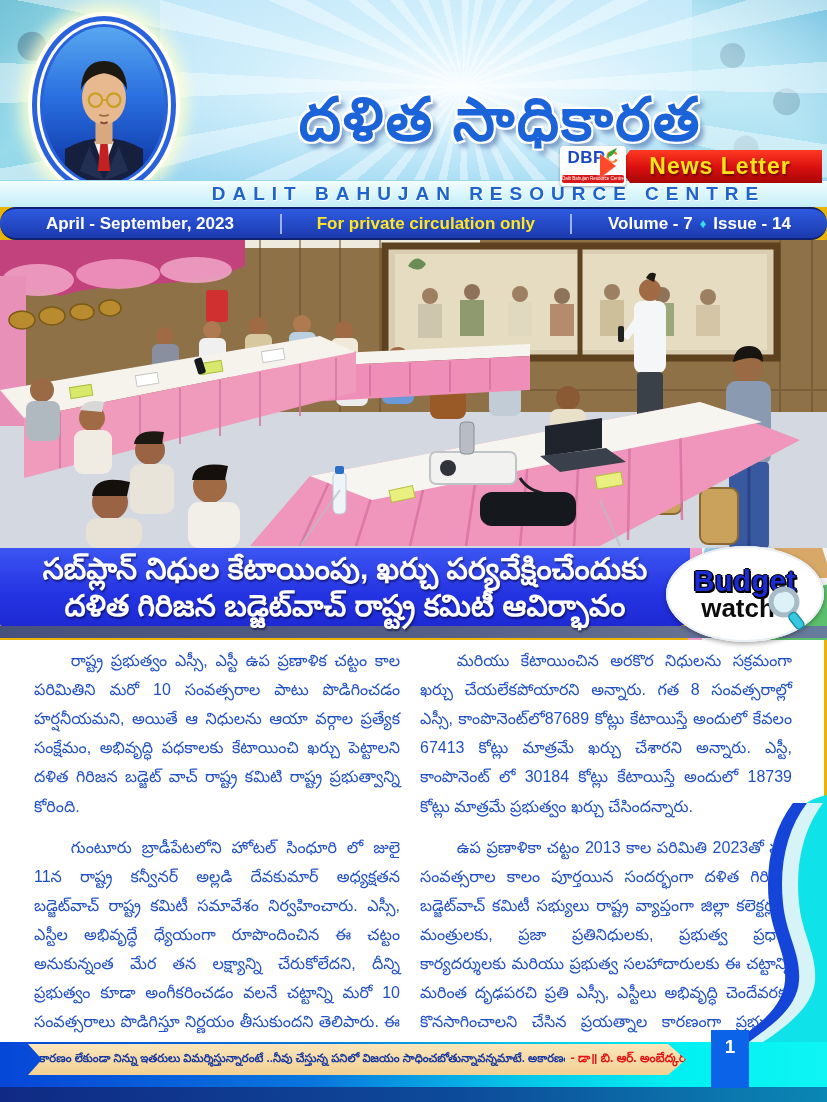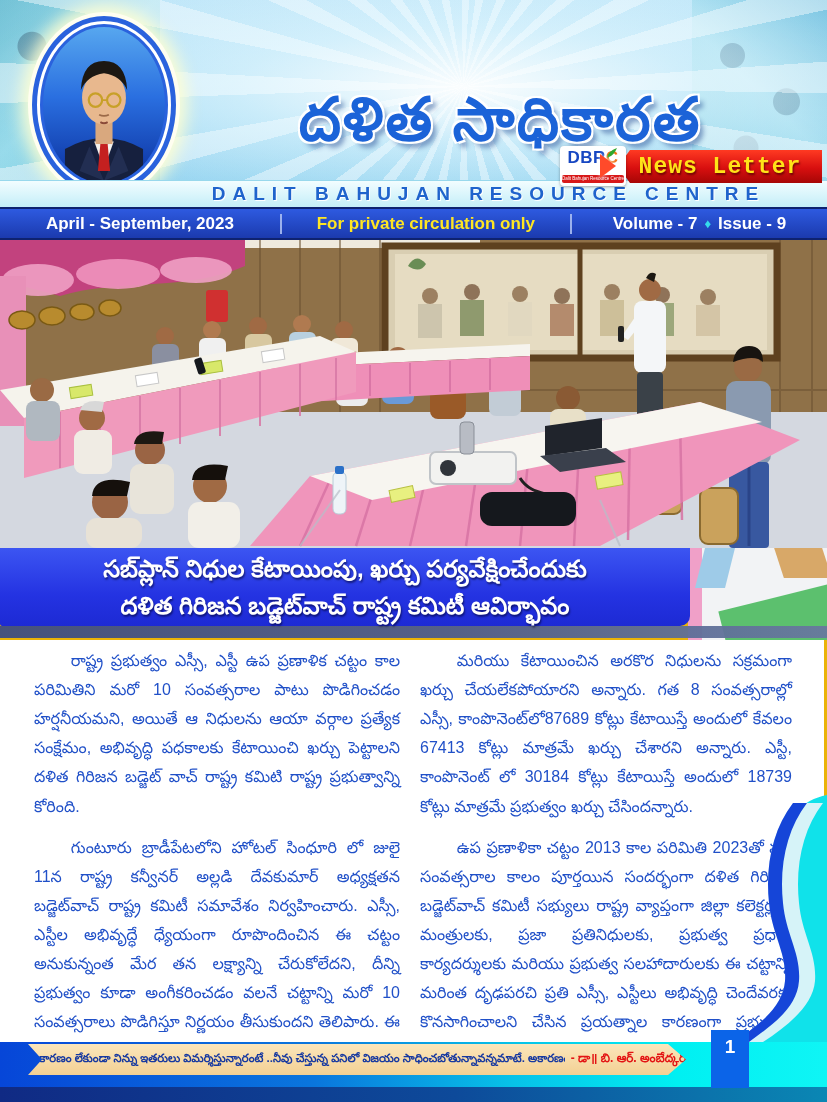--- a/index.html
+++ b/index.html
@@ -48,57 +48,57 @@
   .dbrc-logo .dbr{color:#1747c2;} .dbrc-logo .c{color:#f07416;}
   .dbrc-leaf{position:absolute;right:8px;top:1px;width:12px;height:12px;}
   .dbrc-tagline{position:absolute;left:2px;right:2px;bottom:3px;height:8px;background:#d81818;color:#fff;
     font-size:4.5px;line-height:8px;white-space:nowrap;overflow:hidden;border-radius:2px;}
 
   .news-ribbon{position:absolute;left:618px;top:150px;width:204px;height:33px;z-index:3;
     background:linear-gradient(180deg,#ff3a22 0%,#d80f0f 55%,#a60606 100%);
     box-shadow:0 2px 3px rgba(0,0,0,.4);display:flex;align-items:center;justify-content:center;
     clip-path:polygon(12px 0,100% 0,100% 100%,12px 100%,0 50%);}
   .news-ribbon span{color:#ffe318;font-size:23px;font-weight:800;letter-spacing:1px;
-    text-shadow:1px 2px 2px rgba(90,0,0,.8);font-family:Liberation Mono, monospace;}
+    text-shadow:1px 2px 2px rgba(90,0,0,.8);}
   .logo-arrow{position:absolute;left:600px;top:154px;width:0;height:0;z-index:4;
     border-top:12px solid transparent;border-bottom:12px solid transparent;border-left:16px solid #ff4a2a;
     filter:drop-shadow(0 0 2px #fff);}
 
   .org-strip{position:absolute;left:0;top:180px;width:827px;height:27px;
     background:linear-gradient(180deg,#f2fdff 0%,#c4eef8 100%);border-top:1px solid #98d8ec;
     display:flex;align-items:center;justify-content:center;padding-left:150px;}
   .org-strip span{color:#1f63cc;font-size:19px;font-weight:800;letter-spacing:7px;white-space:nowrap;
     text-shadow:1px 1px 0 #ffffff;}
 
   
   .info-bar{position:absolute;left:0;top:207px;width:827px;height:33px;
     background:linear-gradient(180deg,#2e5ae0 0%,#1b3aae 100%);
     border-top:2px solid #0e2270;border-bottom:2px solid #0e2270;
-    display:flex;align-items:center;color:#fff;font-weight:800;font-size:17px;}
+    display:flex;align-items:center;color:#fff;font-weight:800;font-size:17px;border-radius:16px;}
   .info-cell{display:flex;align-items:center;justify-content:center;white-space:nowrap;}
   .info-cell.date{width:34%;} .info-cell.circ{width:35%;color:#ffe622;} .info-cell.vol{width:31%;align-items:center;}
   .vdiv{width:2px;height:20px;background:#a8bdf2;opacity:.9;}
   .diamond{color:#35dcec;font-size:13px;margin:0 7px;}
 
   
   .photo{position:absolute;left:0;top:240px;width:827px;height:308px;overflow:hidden;background:#cfd4dc;}
   .photo svg{display:block;}
 
   
   .banner-right-photo{position:absolute;left:688px;top:548px;width:139px;height:92px;background:#f2f3f5;overflow:hidden;}
   .brp-pink{position:absolute;left:0;top:0;width:14px;height:92px;background:#f0a0c8;}
   .brp-blue{position:absolute;left:12px;top:0;width:30px;height:40px;background:#9ecBe8;background:#9ecbe8;transform:skewX(-14deg);}
   .brp-green{position:absolute;right:-18px;bottom:-26px;width:120px;height:70px;background:#5cc06e;transform:rotate(-14deg);}
   .brp-tan{position:absolute;right:0;top:0;width:48px;height:30px;background:#d8a868;transform:skewX(18deg);}
 
   .headline-banner{position:absolute;left:0;top:548px;width:690px;height:78px;
     background:linear-gradient(180deg,#3c55f2 0%,#2433e2 60%,#1d2ad4 100%);
     border-radius:0 0 10px 2px;display:flex;flex-direction:column;align-items:center;justify-content:center;
     z-index:2;}
-  .headline-banner .hl{color:#ffffff;font-weight:800;font-size:24px;line-height:37px;white-space:nowrap;
+  .headline-banner .hl{color:#ffffff;font-weight:800;font-size:30px;line-height:37px;white-space:nowrap;
     text-shadow:1px 2px 2px rgba(0,0,40,.55);}
   .banner-shadow{position:absolute;left:0;top:626px;width:827px;height:12px;
     background:linear-gradient(90deg,#3e4d82 0%,#4d5c8e 55%,#68799e 100%);opacity:.95;z-index:1;}
 
   .budget-badge{position:absolute;left:666px;top:546px;width:158px;height:96px;border-radius:50%;
     background:#ffffff;box-shadow:0 2px 5px rgba(0,0,0,.35),inset 0 0 0 2px #e8eef2;z-index:5;
     display:flex;flex-direction:column;align-items:center;justify-content:center;}
   .bw1{color:#1b2bd6;font-size:29px;font-weight:800;line-height:28px;letter-spacing:.5px;
     text-shadow:-1.5px 0 #000,1.5px 0 #000,0 -1.5px #000,0 1.5px #000,2px 2px 0 #000;}
   .bw2{color:#0c0c0c;font-size:26px;font-weight:800;line-height:26px;margin-left:-14px;}
@@ -184,21 +184,21 @@
   </header>
 
   <div class="info-bar">
     <span class="info-cell date">April - September, 2023</span>
     <span class="vdiv"></span>
     <span class="info-cell circ">For private circulation only</span>
     <span class="vdiv"></span>
     <span class="info-cell vol">
       <span>Volume - 7</span>
       <span class="diamond">♦</span>
-      <span>Issue - 9</span>
+      <span>Issue - 14</span>
     </span>
   </div>
 
   <div class="photo">
     <svg width="827" height="308" viewBox="0 0 827 308">
 
       <rect x="0" y="0" width="827" height="308" fill="#d4d8e0"></rect>
       <rect x="0" y="0" width="827" height="172" fill="#8f7148"></rect>
       <rect x="150" y="0" width="330" height="8" fill="#efeade"></rect>
       <g stroke="#6b5232" stroke-width="2" opacity="0.55">
@@ -379,20 +379,28 @@
     <div class="brp-pink"></div>
     <div class="brp-blue"></div>
     <div class="brp-tan"></div>
     <div class="brp-green"></div>
   </div>
   <div class="banner-shadow"></div>
   <div class="headline-banner">
     <div class="hl">సబ్‌ప్లాన్ నిధుల కేటాయింపు, ఖర్చు పర్యవేక్షించేందుకు</div>
     <div class="hl">దళిత గిరిజన బడ్జెట్‌వాచ్ రాష్ట్ర కమిటీ ఆవిర్భావం</div>
   </div>
+  <div class="budget-badge">
+    <div class="bw1">Budget</div>
+    <div class="bw2">watch</div>
+    <svg class="magnifier" viewBox="0 0 44 48">
+      <circle cx="20" cy="18" r="13" fill="rgba(215,238,248,0.85)" stroke="#a8bcc8" stroke-width="5"></circle>
+      <rect x="28" y="28" width="9" height="18" rx="4" fill="#35c8e0" stroke="#1890a8" stroke-width="1.5" transform="rotate(-38 32 37)"></rect>
+    </svg>
+  </div>
 
   <main class="article">
     <div class="col left">
       <p>రాష్ట్ర ప్రభుత్వం ఎస్సీ, ఎస్టీ ఉప ప్రణాళిక చట్టం కాల పరిమితిని మరో 10 సంవత్సరాల పాటు పొడిగించడం హర్షనీయమని, అయితే ఆ నిధులను ఆయా వర్గాల ప్రత్యేక సంక్షేమం, అభివృద్ధి పధకాలకు కేటాయించి ఖర్చు పెట్టాలని దళిత గిరిజన బడ్జెట్ వాచ్ రాష్ట్ర కమిటి రాష్ట్ర ప్రభుత్వాన్ని కోరింది.</p>
       <p>గుంటూరు బ్రాడీపేటలోని హోటల్ సింధూరి లో జులై 11న రాష్ట్ర కన్వీనర్ అల్లడి దేవకుమార్ అధ్యక్షతన బడ్జెట్‌వాచ్ రాష్ట్ర కమిటీ సమావేశం నిర్వహించారు. ఎస్సీ, ఎస్టీల అభివృద్ధే ధ్యేయంగా రూపొందించిన ఈ చట్టం అనుకున్నంత మేర తన లక్ష్యాన్ని చేరుకోలేదని, దీన్ని ప్రభుత్వం కూడా అంగీకరించడం వలనే చట్టాన్ని మరో 10 సంవత్సరాలు పొడిగిస్తూ నిర్ణయం తీసుకుందని తెలిపారు. ఈ చట్టం వల్ల ఎస్సీ, ఎస్టీ కులాల్లో మార్పు తీసుకొని రావడంతో ప్రభుత్వం విఫలం అయ్యిందని అన్నారు. జనాభా ప్రాతిపదికన ఏ ఆర్థిక సంవత్సరం నిధులు కేటాయించలేదని</p>
     </div>
     <div class="col right">
       <p>మరియు కేటాయించిన అరకొర నిధులను సక్రమంగా ఖర్చు చేయలేకపోయారని అన్నారు. గత 8 సంవత్సరాల్లో ఎస్సీ, కాంపొనెంట్‌లో87689 కోట్లు కేటాయిస్తే అందులో కేవలం 67413 కోట్లు మాత్రమే ఖర్చు చేశారని అన్నారు. ఎస్టీ, కాంపొనెంట్ లో 30184 కోట్లు కేటాయిస్తే అందులో 18739 కోట్లు మాత్రమే ప్రభుత్వం ఖర్చు చేసిందన్నారు.</p>
       <p>ఉప ప్రణాళికా చట్టం 2013 కాల పరిమితి 2023తో పది సంవత్సరాల కాలం పూర్తయిన సందర్భంగా దళిత గిరిజన బడ్జెట్‌వాచ్ కమిటీ సభ్యులు రాష్ట్ర వ్యాప్తంగా జిల్లా కలెక్టర్లకు, మంత్రులకు, ప్రజా ప్రతినిధులకు, ప్రభుత్వ ప్రధాన కార్యదర్శులకు మరియు ప్రభుత్వ సలహాదారులకు ఈ చట్టాన్ని మరింత దృఢపరచి ప్రతి ఎస్సీ, ఎస్టీలు అభివృద్ధి చెందేవరకు కొనసాగించాలని చేసిన ప్రయత్నాల కారణంగా ప్రభుత్వం జీ.ఒ.యం.యస్.నం.91ను తీసుకొని వచ్చి ప్రభుత్వం లోని కొంతమంది ప్రజా ప్రతినిధులను మరియు ప్రభుత్వ కార్యదర్శులను సభ్యులుగా ఉప ముఖ్యమంత్రి</p>
     </div>

